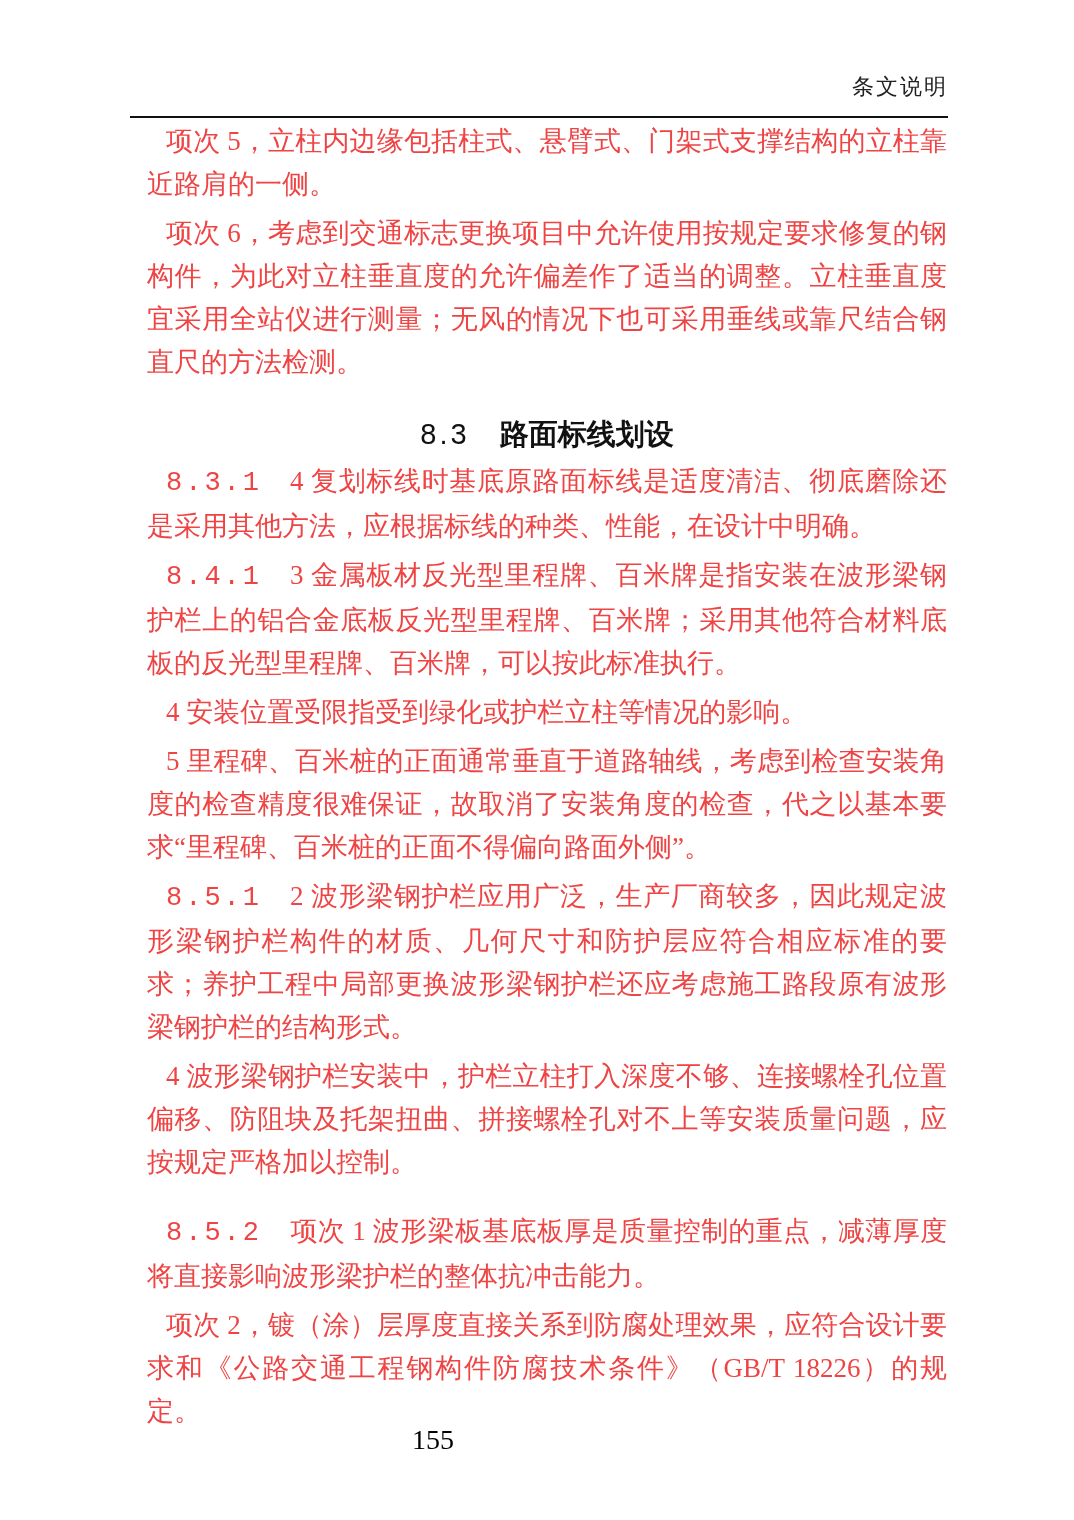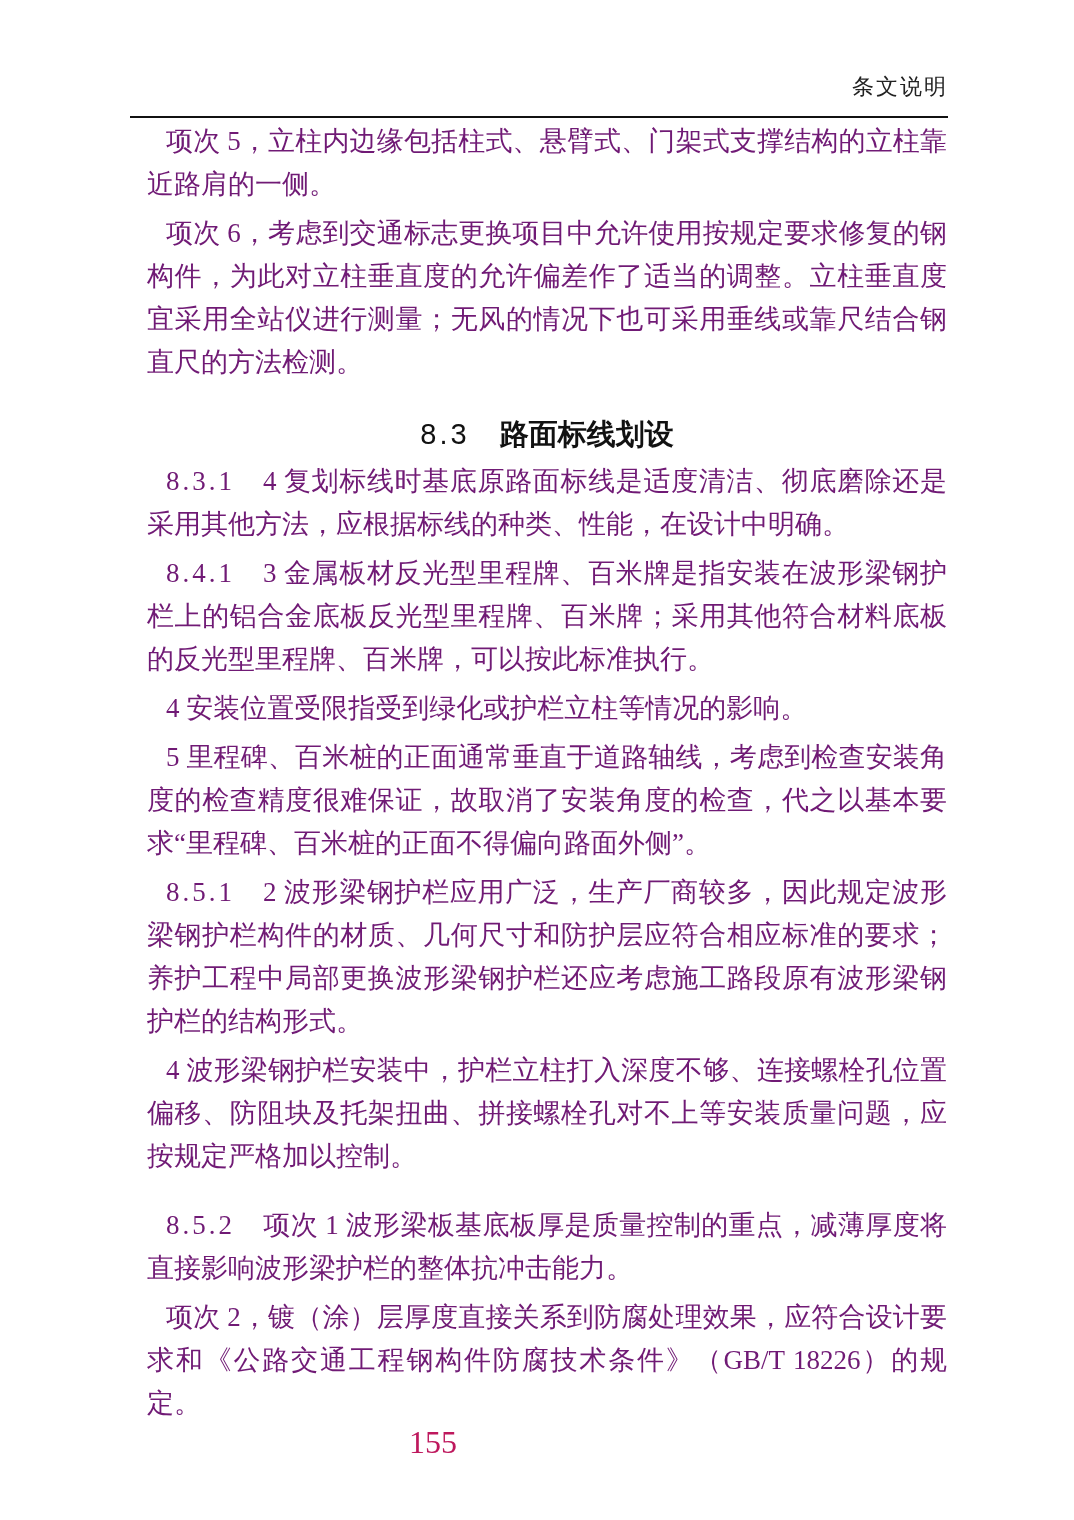--- a/index.html
+++ b/index.html
@@ -34,27 +34,27 @@
     left: 147px;
     width: 800px;
     padding-top: 8px;
   }
   .para {
     margin: 0 0 6px 0;
     font-size: 27px;
     line-height: 43px;
     text-align: justify;
     text-indent: 19px;
-    color: #701a75;
+    color: #ef4444;
   }
   .para.spaced {
     margin-top: 26px;
   }
   .para-label {
-    font-family: Liberation Serif, serif;
+    font-family: Liberation Mono, monospace;
     margin-right: 28px;
     letter-spacing: 3px;
   }
   .section-heading {
     margin: 30px 0 6px 0;
     font-size: 29px;
     line-height: 40px;
     font-family: "Liberation Sans", "DejaVu Sans", sans-serif;
     font-weight: 700;
     color: #111;
@@ -64,22 +64,22 @@
     font-weight: 400;
     letter-spacing: 3px;
     margin-right: 30px;
   }
   .page-footer {
     position: absolute;
     top: 1424px;
     left: 0;
     width: 866px;
     text-align: center;
-    font-size: 32px;
-    color: #be185d;
+    font-size: 28px;
+    color: #000000;
   }
 </style>
 </head>
 <body>
 
 <div class="page">
 
   <div class="page-header">
     <span>条文说明</span>
   </div>

